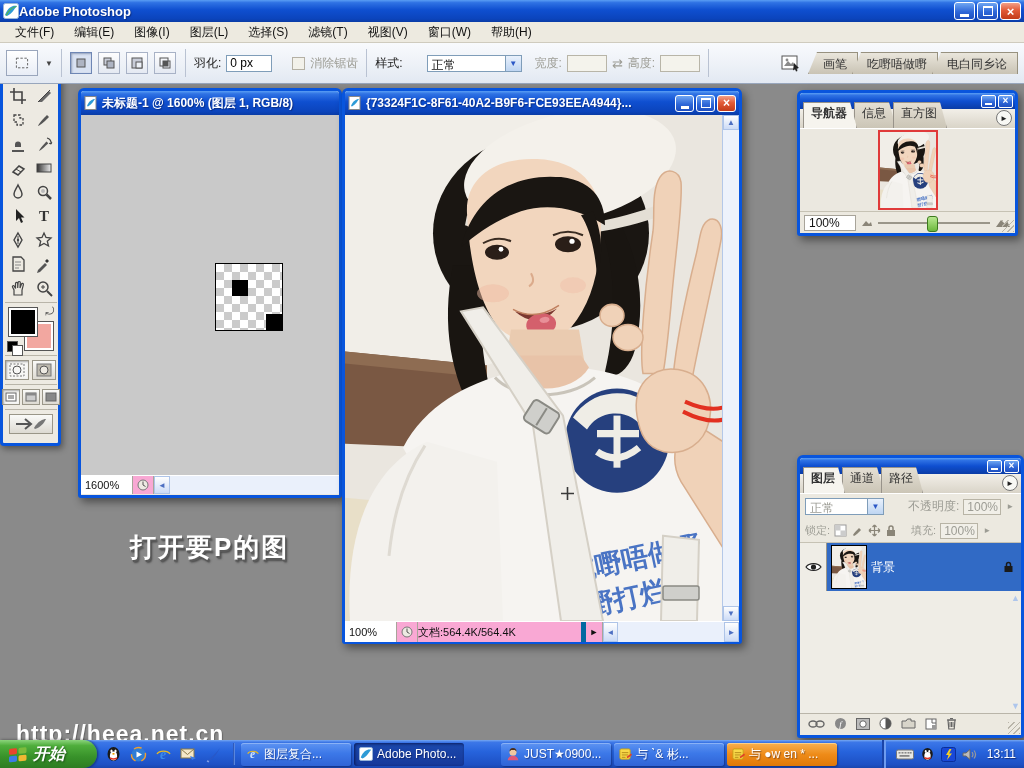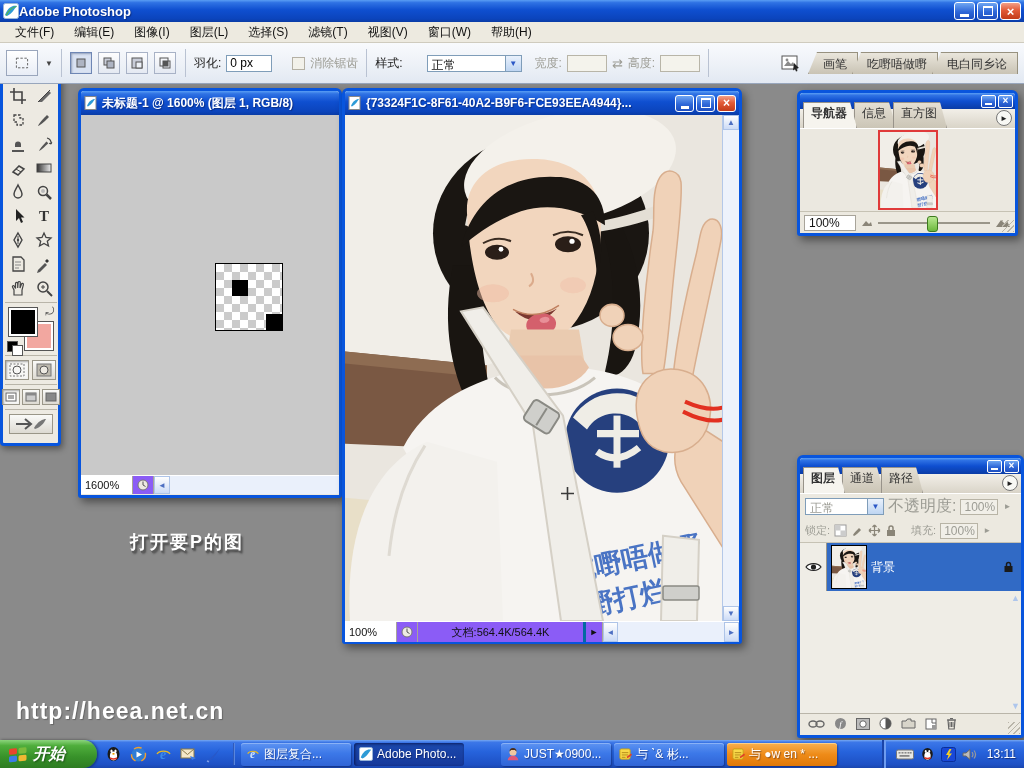--- a/index.html
+++ b/index.html
@@ -65,21 +65,21 @@
   .sq-btn.sel{background:#F7F7F5;box-shadow:inset 1px 1px 2px rgba(0,0,0,.3)}
 
   
   .xp-win{position:absolute;box-sizing:border-box;border:3px solid #0855DD;border-radius:6px 6px 3px 3px;background:#ECE9E0;box-shadow:3px 4px 8px rgba(0,0,0,.45)}
   .doc-title{height:24px;border-radius:3px 3px 0 0;display:flex;align-items:center;padding:0 3px;box-sizing:border-box;
      background:linear-gradient(180deg,#5A9EF4 0%,#2F72E4 12%,#0F4FD0 45%,#0B44BC 85%,#0A3CA6 100%)}
   .doc-title .t{color:#fff;font-weight:bold;font-size:12px;text-shadow:1px 1px 1px #0A2E86;margin-left:4px;flex:1;white-space:nowrap;overflow:hidden}
   .doc-btn{width:19px;height:17px;margin-left:2px;border:1px solid #fff;border-radius:3px;display:flex;align-items:center;justify-content:center;box-sizing:border-box}
   .doc-btn.b{background:linear-gradient(180deg,#6FA6F2,#2E67D8 55%,#1E4FC0)}
   .doc-btn.r{background:linear-gradient(180deg,#F2A088,#E25B38 45%,#C33B18)}
-  .statusbar{height:18px;background:#8b5cf6;border-top:1px solid #fff;display:flex;align-items:stretch;font-size:11px}
+  .statusbar{height:18px;background:#f9a8d4;border-top:1px solid #fff;display:flex;align-items:stretch;font-size:11px}
   .zoomfield{width:52px;background:#fff;border-right:1px solid #A8A49A;display:flex;align-items:center;padding:0 4px;box-sizing:border-box}
   .st-btn{width:20px;border-right:1px solid #A8A49A;display:flex;align-items:center;justify-content:center}
   .scr{background:#EAF0FB}
   .scr-btn{background:linear-gradient(180deg,#FEFEFE,#CCDBF6);border:1px solid #AEC4E8;color:#4D6FC2;font-size:8px;display:flex;align-items:center;justify-content:center;box-sizing:border-box}
 
   .pal-title{height:16px;border-radius:3px 3px 0 0;display:flex;align-items:center;justify-content:flex-end;padding:0 2px;
      background:linear-gradient(180deg,#5A9EF4 0%,#2F72E4 15%,#0F4FD0 50%,#0A3CA6 100%)}
   .pal-btn{width:15px;height:13px;margin-left:2px;border:1px solid #fff;border-radius:2px;background:linear-gradient(180deg,#6FA6F2,#2E67D8 55%,#1E4FC0);
      display:flex;align-items:center;justify-content:center;box-sizing:border-box}
   .pal-btn .g-min{width:7px;height:2px;margin-top:6px}
@@ -103,21 +103,21 @@
      background:repeating-linear-gradient(135deg,#B9B5A9 0 1px,transparent 1px 4px)}
 
   
   #checkercanvas{width:66px;height:66px;border:1px solid #000;background-color:#fff;box-sizing:content-box;position:absolute;
      background-image:linear-gradient(45deg,#CBCBCB 25%,transparent 25%,transparent 75%,#CBCBCB 75%),
                       linear-gradient(45deg,#CBCBCB 25%,transparent 25%,transparent 75%,#CBCBCB 75%);
      background-size:16px 16px;background-position:0 0,8px 8px}
   .blacksq{position:absolute;background:#000}
 
   
-  .ov-caption{color:#fff;font-weight:bold;font-size:18px;letter-spacing:2px;text-shadow:1px 2px 0 #5A5A5A,2px 3px 2px #4A4A4A}
+  .ov-caption{color:#fff;font-weight:bold;font-size:26px;letter-spacing:2px;text-shadow:1px 2px 0 #5A5A5A,2px 3px 2px #4A4A4A}
   .ov-url{color:#fff;font-weight:bold;font-size:23px;letter-spacing:1px;text-shadow:1px 1px 1px #666}
 
   
   #taskbar{left:0;top:740px;width:1024px;height:28px;
      background:linear-gradient(180deg,#77A8F2 0%,#3C77E8 8%,#2663DC 42%,#1E50C4 88%,#1A46AE 100%);display:flex;align-items:center}
   #startbtn{width:97px;height:28px;border-radius:0 14px 14px 0;display:flex;align-items:center;gap:5px;padding-left:8px;box-sizing:border-box;
      background:linear-gradient(180deg,#8CD47C 0%,#4FAE3C 20%,#38922A 60%,#2E7C22 100%);box-shadow:1px 0 3px rgba(0,0,0,.5)}
   #startbtn span{color:#fff;font-weight:bold;font-style:italic;font-size:16px;text-shadow:1px 1px 2px #1E5216}
   .ql{display:flex;align-items:center;gap:8px;padding:0 8px}
   .tb-divider{width:2px;height:22px;background:linear-gradient(90deg,#1A44A8,#6E9CF0);margin:0 3px}
@@ -588,21 +588,21 @@
   <div class="statusbar" style="height:20px">
     <div class="zoomfield">
         <span>100%</span>
       </div>
     <div class="st-btn">
       <svg width="12" height="12" viewBox="0 0 12 12">
           <circle cx="6" cy="6" r="5" fill="#EDEAE2" stroke="#777"></circle>
           <path d="M6 6 L6 2.5 M6 6 L8.5 7.5" stroke="#555"></path>
         </svg>
     </div>
-    <div style="flex:1;display:flex;align-items:center;justify-content:center;border-right:3px solid #0369a1">
+    <div style="flex:1;display:flex;align-items:center;justify-content:flex-start;border-right:5px solid #0369a1">
       <span>文档:564.4K/564.4K</span>
     </div>
     <div class="st-btn" style="width:16px;font-size:9px">►</div>
     <div class="scr-btn" style="width:15px">◄</div>
     <div class="scr" style="width:106px"></div>
     <div class="scr-btn" style="width:15px">►</div>
   </div>
 </div>
 
 <div class="xp-win" style="left:797px;top:90px;width:221px;height:146px">
@@ -658,21 +658,21 @@
     <div class="ptab act">图层</div>
     <div class="ptab">通道</div>
     <div class="ptab">路径</div>
     <div class="circ-btn">►</div>
   </div>
   <div style="height:25px;display:flex;align-items:center;gap:4px;padding:0 5px">
     <div class="combo">
       <div class="c-field" style="width:62px;color:#9C9C94;background:#fff">正常</div>
       <div class="c-arrow">▼</div>
     </div>
-    <span class="ob-label dis" style="margin-left:0;font-size:16px">不透明度:</span>
+    <span class="ob-label dis" style="margin-left:20px;font-size:12px">不透明度:</span>
     <div class="minibox" style="width:38px">100%</div>
     <span class="spin">►</span>
   </div>
   <div style="height:23px;display:flex;align-items:center;gap:4px;padding:0 5px;border-bottom:1px solid #C6C2B4">
     <span class="ob-label dis" style="font-size:11px">锁定:</span>
     <span>
         <svg width="13" height="13" viewBox="0 0 13 13">
           <rect x="1" y="1" width="11" height="11" fill="#fff" stroke="#999"></rect>
           <rect x="1" y="1" width="5.5" height="5.5" fill="#CCC"></rect>
           <rect x="6.5" y="6.5" width="5.5" height="5.5" fill="#CCC"></rect>
@@ -763,21 +763,21 @@
         <svg width="11" height="13" viewBox="0 0 11 13">
           <path d="M2 3 h7 l-0.8 9 h-5.4 z" fill="none" stroke="#666" stroke-width="1.2"></path>
           <path d="M1 3 h9 M4 1.5 h3 M4 5 v5 M5.5 5 v5 M7 5 v5" stroke="#666"></path>
         </svg>
       </span>
     <div class="grip"></div>
   </div>
 </div>
 
 <div class="abs ov-caption" style="left:130px;top:530px">打开要P的图</div>
-<div class="abs ov-url" style="left:16px;top:698px">http://heea.net.cn</div>
+<div class="abs ov-url" style="left:16px;top:721px">http://heea.net.cn</div>
 
 <div id="taskbar" class="abs">
   <div id="startbtn">
     <svg width="20" height="18" viewBox="0 0 20 18">
       <g transform="skewY(-6)">
           <rect x="1" y="4" width="8" height="6" rx="1.5" fill="#E8452C"></rect>
           <rect x="10.5" y="4" width="8" height="6" rx="1.5" fill="#7CBB3C"></rect>
           <rect x="1" y="11.5" width="8" height="6" rx="1.5" fill="#3B7CE8"></rect>
           <rect x="10.5" y="11.5" width="8" height="6" rx="1.5" fill="#F0B833"></rect>
         </g>

